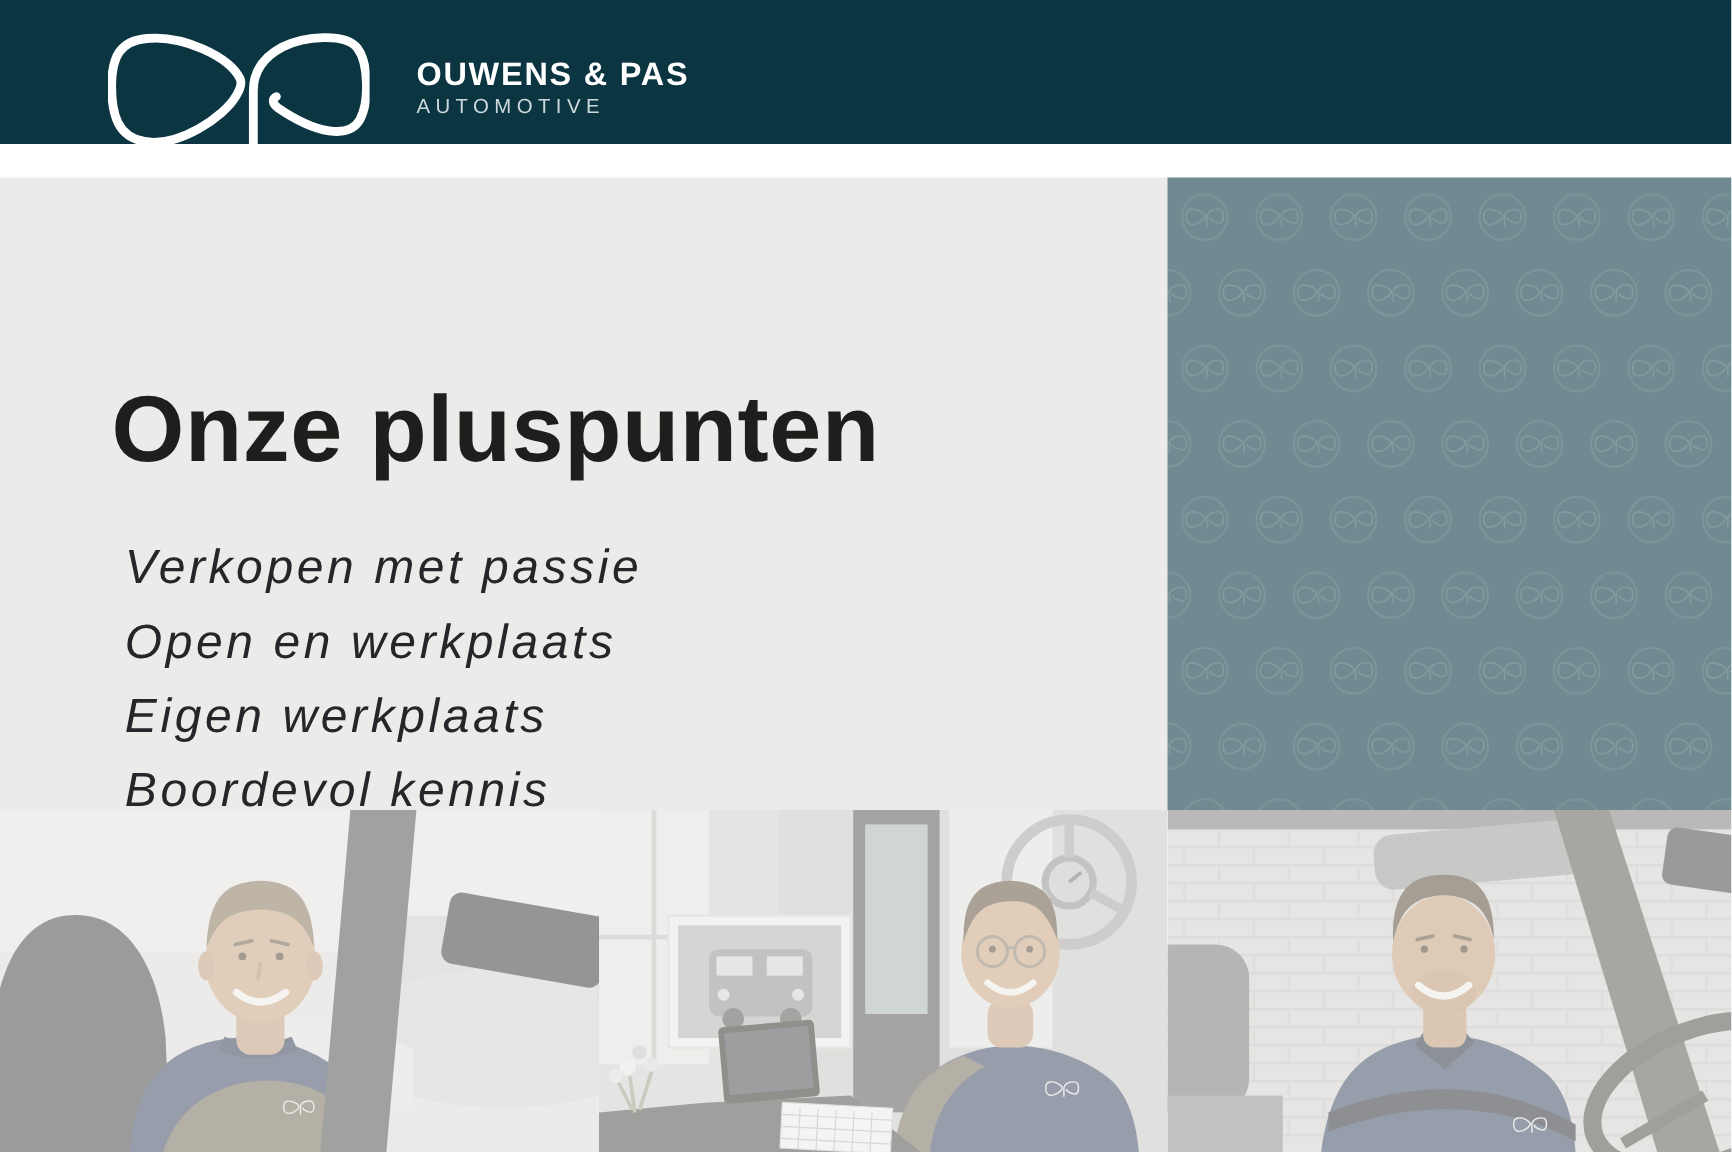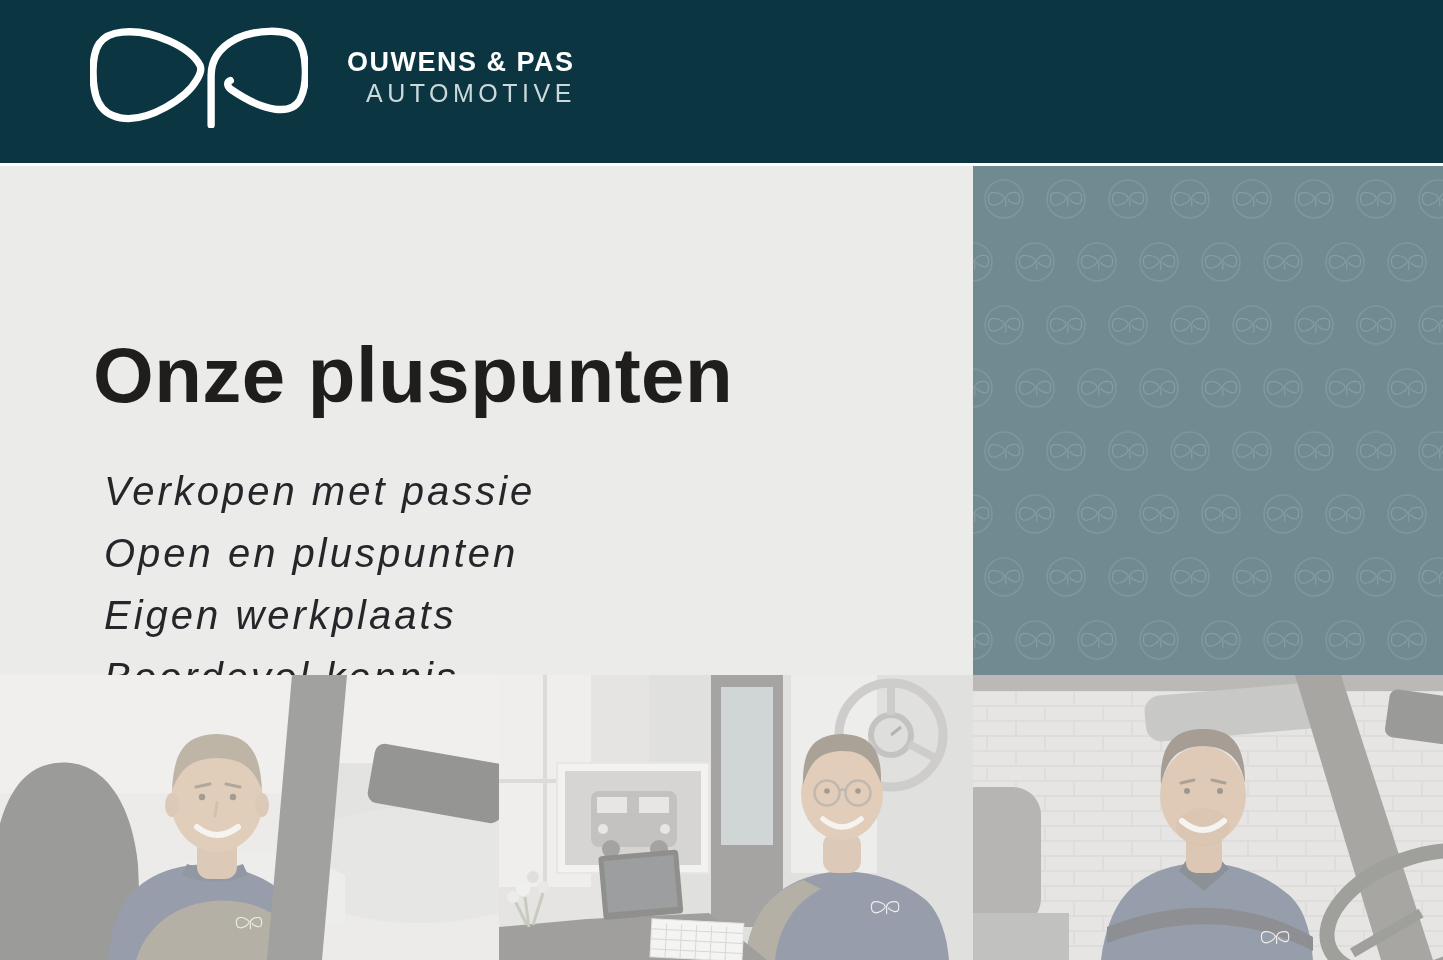--- a/index.html
+++ b/index.html
@@ -12,38 +12,38 @@
     --brand-subtitle:#ccd9dc;
   }
   *{margin:0;padding:0;box-sizing:border-box;}
   html,body{background:#ffffff;}
   .canvas{
     position:relative;width:1443px;height:960px;overflow:hidden;
     font-family:"Liberation Sans",sans-serif;background:#ffffff;
   }
   
   .header{
-    position:absolute;left:0;top:0;width:1443px;height:163px;
+    position:absolute;left:0;top:0;width:1443px;height:120px;
     background:var(--header-bg,#0b3540);
     padding-left:12px;
   }
   .brand-logo{position:absolute;left:90px;top:27px;}
   .brand-name{
     position:absolute;left:347px;top:47px;
     font-size:27px;font-weight:700;letter-spacing:1.5px;color:#ffffff;
     white-space:nowrap;
   }
   .brand-subtitle{
-    position:absolute;left:366px;top:79px;
-    font-size:25px;font-weight:400;letter-spacing:4.5px;color:var(--brand-subtitle,#ccd9dc);
+    position:absolute;left:347px;top:79px;
+    font-size:17px;font-weight:400;letter-spacing:4.5px;color:var(--brand-subtitle,#ccd9dc);
     white-space:nowrap;
     text-align:right;
   }
   
-  .main{position:absolute;left:0;top:148px;width:1443px;height:527px;margin-top:18px;}
+  .main{position:absolute;left:0;top:148px;width:1443px;height:527px;}
   .content{
     position:absolute;left:0;top:0;width:973px;height:527px;
     background:var(--content-bg,#ebebe9);
   }
   .hero-title{
     position:absolute;left:93px;top:170px;
     font-size:78px;font-weight:700;letter-spacing:0.5px;line-height:1;
     color:var(--title-text,#1f1e1c);white-space:nowrap;
   }
   .hero-points{
@@ -96,21 +96,21 @@
     </svg>
     <div class="brand-name">OUWENS &amp; PAS</div>
     <div class="brand-subtitle">AUTOMOTIVE</div>
   </header>
 
   <div class="main">
     <section class="content">
       <h1 class="hero-title">Onze pluspunten</h1>
       <ul class="hero-points">
         <li>Verkopen met passie</li>
-        <li>Open en pluspunten</li>
+        <li>Open en werkplaats</li>
         <li>Eigen werkplaats</li>
         <li>Boordevol kennis</li>
       </ul>
     </section>
 
     <aside class="pattern-panel">
       <svg width="470" height="527">
         <defs>
           <pattern id="logo-pattern" width="62" height="126" patternUnits="userSpaceOnUse">
             <g transform="translate(31,33)">

